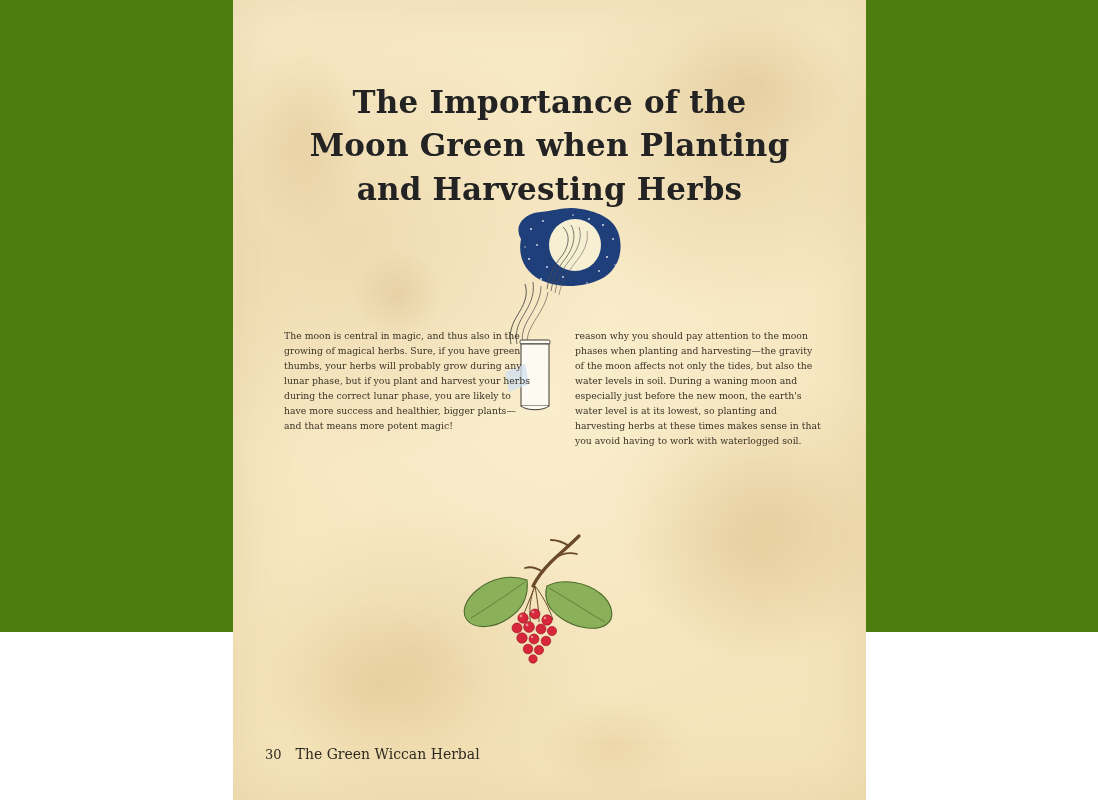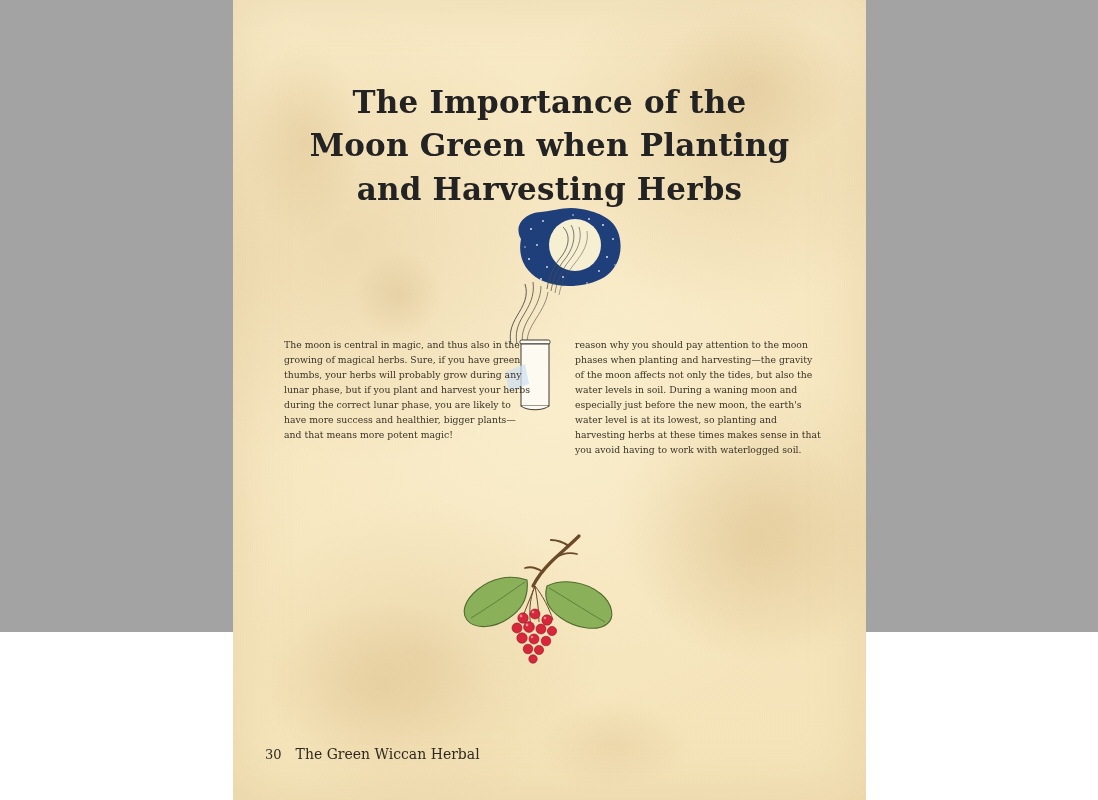--- a/index.html
+++ b/index.html
@@ -10,21 +10,21 @@
   body {
     width: 1098px;
     height: 800px;
     overflow: hidden;
     font-family: "Liberation Serif", serif;
   }
   #page-wrap {
     position: relative;
     width: 1098px;
     height: 632px;
-    background: #a3a3a3;
+    background: #4d7c0f;
   }
   
   #page {
     position: absolute;
     left: 233px;
     top: 0;
     width: 633px;
     height: 800px;
     background:
       radial-gradient(ellipse 60% 40% at 18% 30%, rgba(214,182,128,0.30), rgba(214,182,128,0) 70%),
@@ -85,21 +85,21 @@
     left: 51px;
     top: 328px;
     width: 540px;
     display: flex;
     gap: 42px;
     color: #3a3326;
     font-family: "DejaVu Serif", serif;
     font-size: 9.3px;
     line-height: 1.62;
   }
-  #columns .col { width: 249px; margin-top: 9px; }
+  #columns .col { width: 249px; }
   #columns p { margin: 0; }
   #columns p.indent { text-indent: 13px; }
   #col-right .shaped {
     
   }
 
   
   #berry-illustration {
     position: absolute;
     left: 218px;

